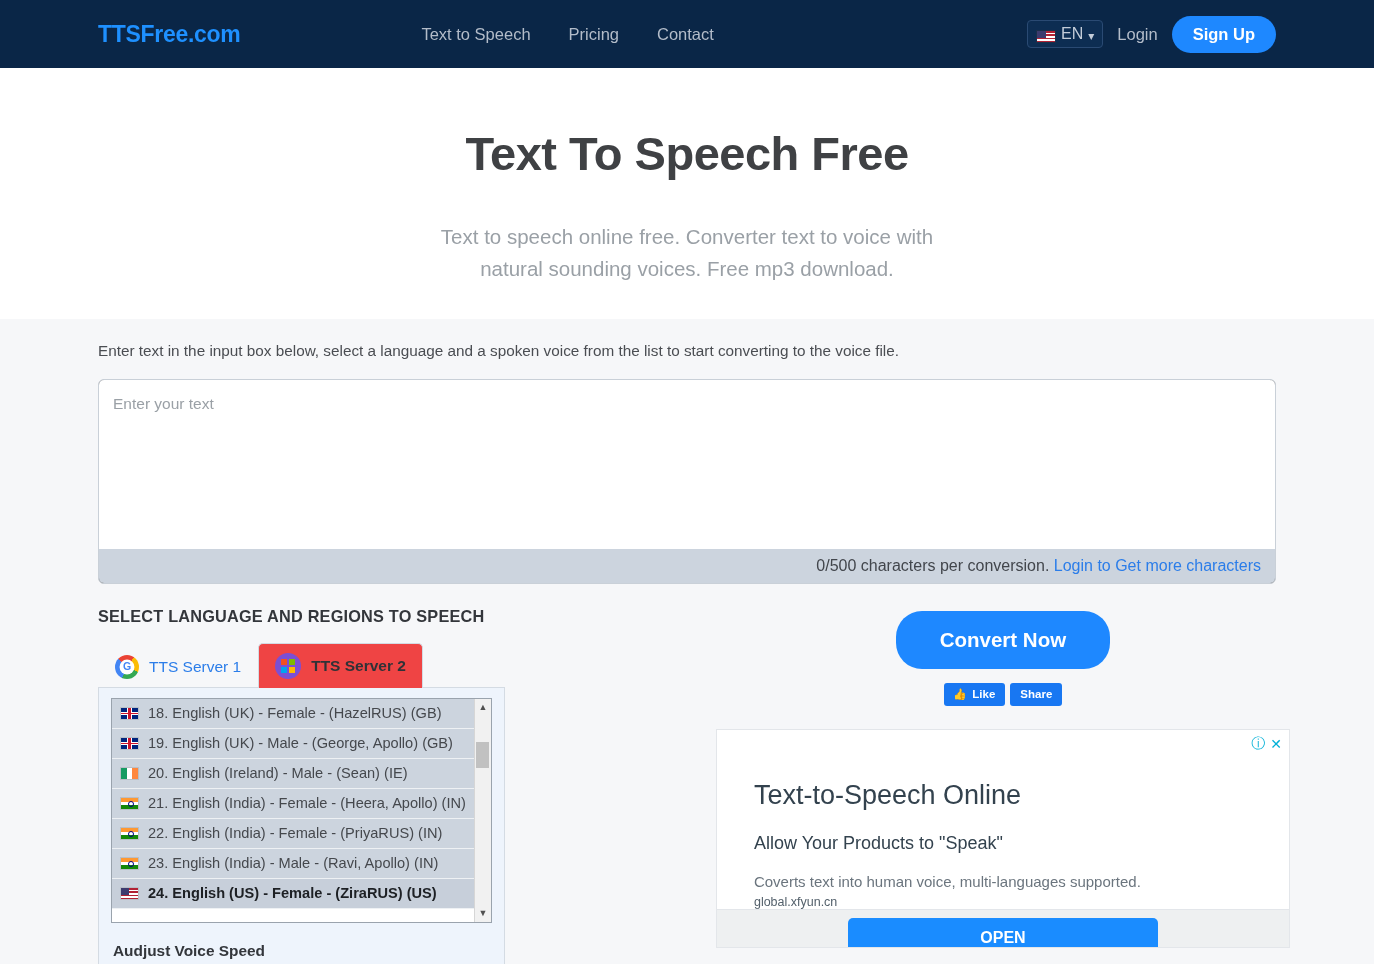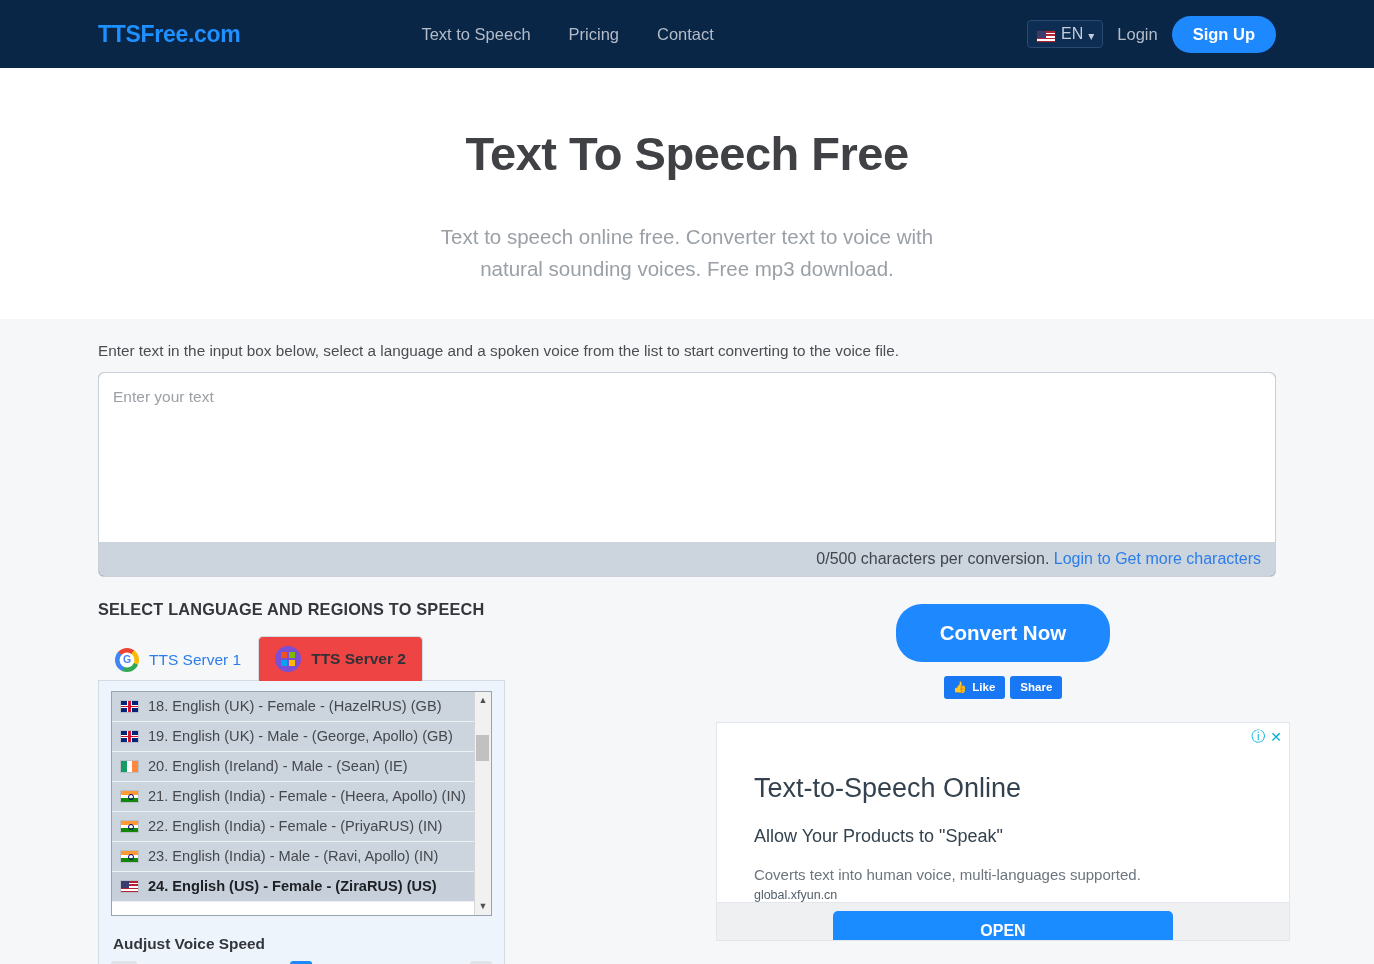--- a/index.html
+++ b/index.html
@@ -113,21 +113,21 @@
     padding: 0 98px;
     height: 681px;
   }
   .instruction {
     padding-top: 23px;
     font-size: 15.3px;
     color: #4a4d52;
   }
 
   .textbox-wrap {
-    margin-top: 12px;
+    margin-top: 19px;
     border: 1px solid #c9d0d8;
     border-radius: 6px;
     background: #737373;
     overflow: hidden;
   }
   .textbox {
     width: 100%;
     height: 169px;
     border: none;
     outline: none;
@@ -462,21 +462,21 @@
     justify-content: center;
     padding-top: 8px;
   }
   .ad-open-btn {
     background: #1a8cff;
     color: #ffffff;
     border: none;
     border-radius: 5px;
     font-size: 16px;
     font-weight: bold;
-    width: 340px;
+    width: 310px;
     height: 40px;
     cursor: pointer;
     font-family: "Liberation Sans", sans-serif;
   }
 </style>
 </head>
 <body>
 
 <div class="navbar">
   <div class="brand">TTSFree.com</div>

